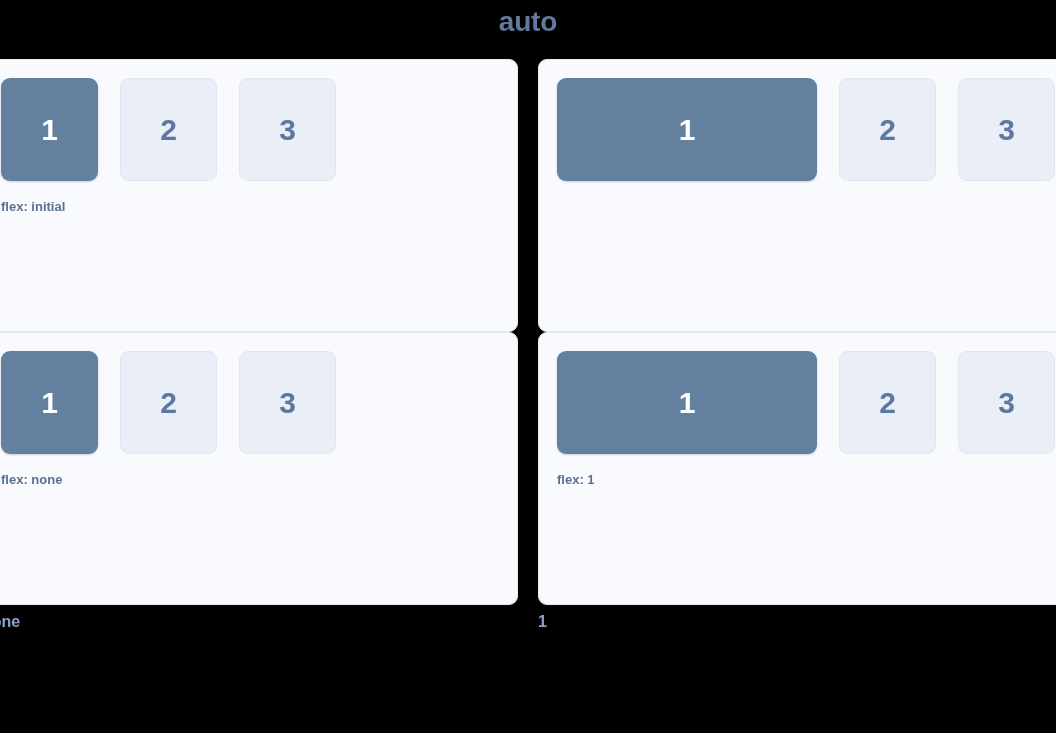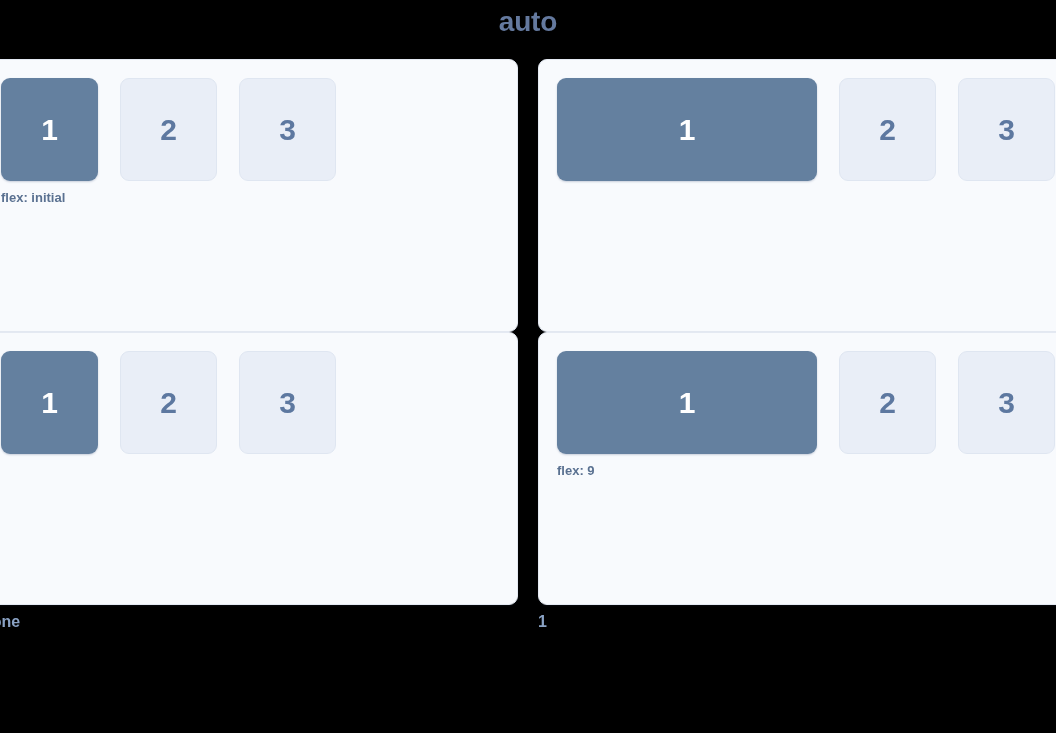--- a/index.html
+++ b/index.html
@@ -75,21 +75,21 @@
     box-shadow: 0 1px 2px rgba(60,80,120,0.25);
   }
 
   
   .v-initial .box.primary { flex: initial; width: 97px; }
   .v-auto    .box.primary { flex: auto; }
   .v-none    .box.primary { flex: none; width: 97px; }
   .v-one     .box.primary { flex: 1; }
 
   .code-label {
-    margin-top: 9px;
+    margin-top: 18px;
     font-size: 13px;
     font-weight: bold;
     color: #5a7191;
   }
 
   .caption {
     position: absolute;
     left: 0px;
     margin-top: 8px;
     font-size: 16px;
@@ -128,29 +128,30 @@
     <div class="caption">auto</div>
   </div>
 
   <div class="cell">
     <div class="panel v-none">
       <div class="row">
         <div class="box primary">1</div>
         <div class="box plain">2</div>
         <div class="box plain">3</div>
       </div>
+      <div class="code-label">flex: none</div>
     </div>
     <div class="caption">none</div>
   </div>
 
   <div class="cell">
     <div class="panel v-one">
       <div class="row">
         <div class="box primary">1</div>
         <div class="box plain">2</div>
         <div class="box plain">3</div>
       </div>
-      <div class="code-label">flex: 9</div>
+      <div class="code-label">flex: 1</div>
     </div>
     <div class="caption">1</div>
   </div>
 
 </div>
 
 </body></html>

